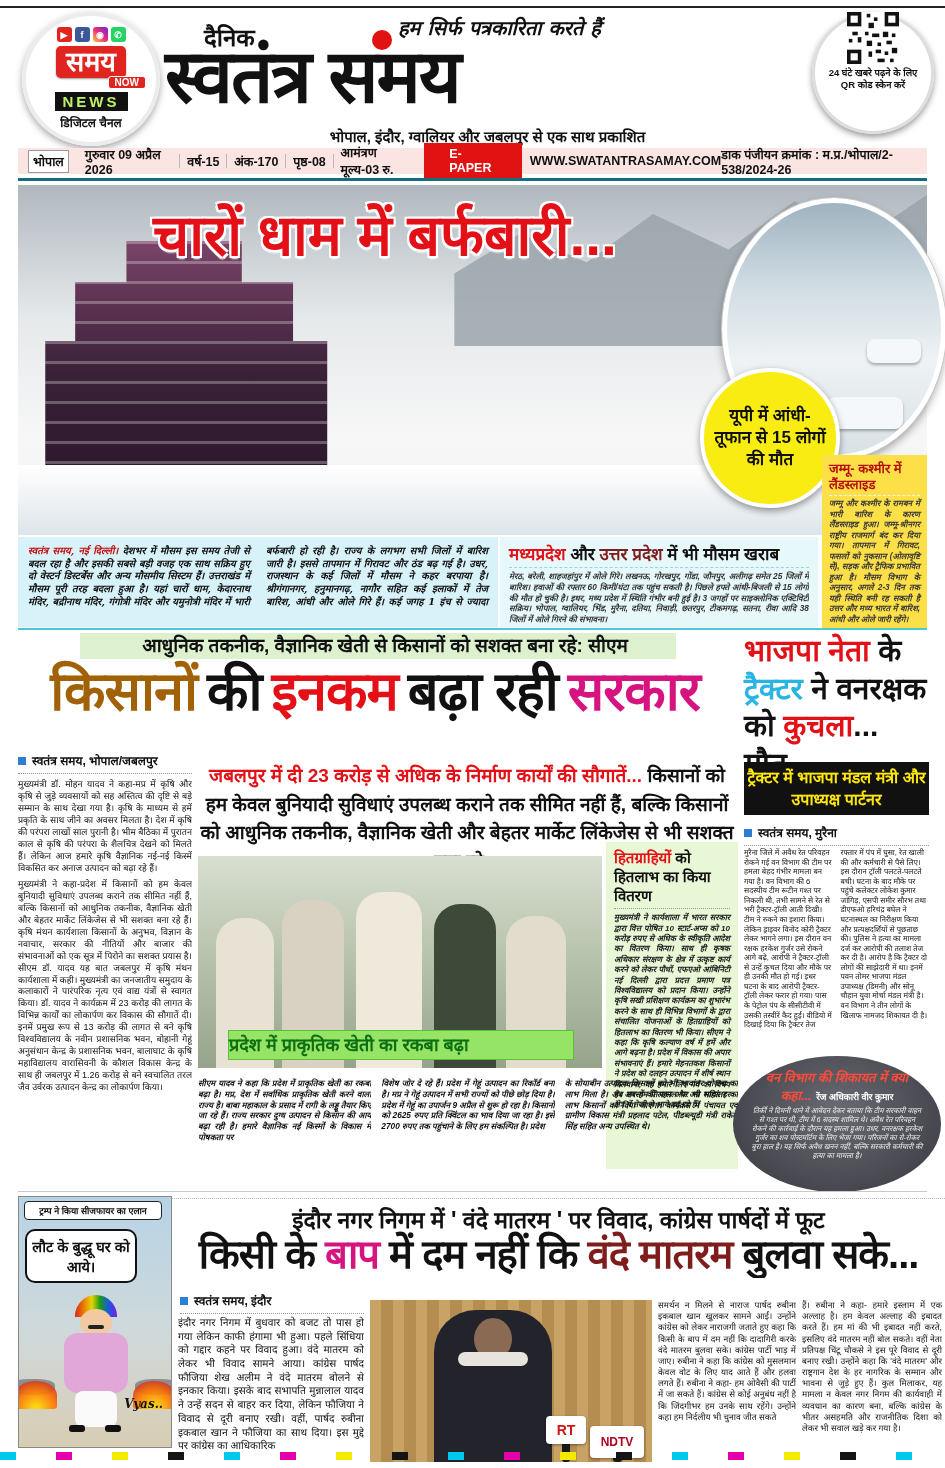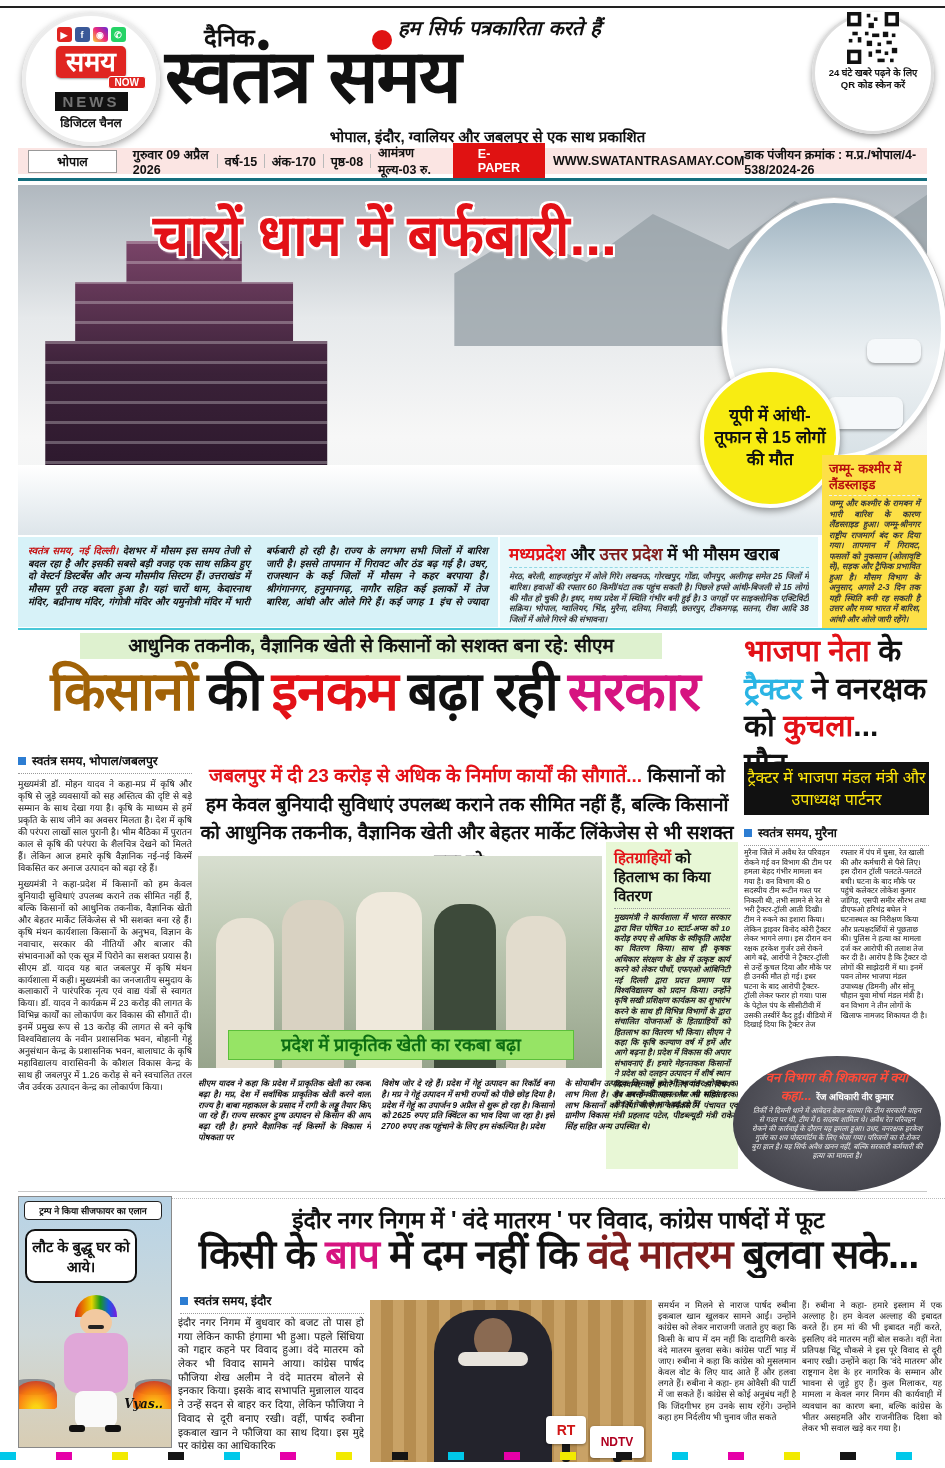--- a/index.html
+++ b/index.html
@@ -22,37 +22,37 @@
   .social{display:flex;gap:3px;margin-bottom:2px;}
   .sicon{width:15px;height:15px;border-radius:3px;color:#fff;font-size:9px;font-weight:bold;
          display:flex;align-items:center;justify-content:center;}
   .s-yt{background:#e02521;}.s-fb{background:#3b5998;}
   .s-ig{background:linear-gradient(45deg,#f9ce34,#ee2a7b,#6228d7);}
   .s-wa{background:#25d366;}
   .logo-brand{background:#e02521;color:#fff;font-size:27px;font-weight:900;line-height:30px;
               padding:1px 10px;border-radius:5px;box-shadow:0 1px 2px rgba(0,0,0,.4);}
   .logo-now{background:#e02521;color:#fff;font-size:10px;font-weight:900;padding:0 6px;
             border-radius:3px;margin-top:-4px;align-self:flex-end;margin-right:14px;border:1px solid #fff;}
-  .logo-news{background:#111;color:#737373;font-size:15px;font-weight:900;letter-spacing:3px;
+  .logo-news{background:#111;color:#bef264;font-size:15px;font-weight:900;letter-spacing:3px;
              padding:1px 8px;margin-top:1px;}
   .logo-channel{font-size:12px;font-weight:bold;margin-top:1px;}
   .daily{left:204px;top:20px;font-size:24px;font-weight:900;}
   .reddot{left:372px;top:30px;width:20px;height:20px;border-radius:50%;background:#e01212;}
   .tagline{left:398px;top:14px;font-size:20px;font-weight:bold;font-style:italic;
            font-family:"DejaVu Serif",serif;}
   .mast-title{left:165px;top:36px;width:645px;text-align:left;font-size:74px;font-weight:900;
               line-height:1.12;letter-spacing:-2px;}
   .mast-sub{left:165px;top:126px;width:645px;text-align:center;font-size:15px;font-weight:bold;}
   .qr-wrap{left:812px;top:12px;width:122px;height:122px;border-radius:50%;background:#fff;
            box-shadow:0 3px 6px rgba(0,0,0,.4), inset 0 0 0 3px #ddd;
            display:flex;flex-direction:column;align-items:center;justify-content:flex-start;}
   .qr-caption{width:92px;text-align:center;font-size:9.5px;font-weight:bold;line-height:1.25;margin-top:3px;}
   .infobar{left:18px;top:148px;width:909px;height:26px;background:#fbe5e3;display:flex;
            align-items:center;font-size:12.5px;font-weight:bold;}
-  .city-box{background:#fff;border:1px solid #999;padding:2px 28px;margin:0 16px 0 10px;}
+  .city-box{background:#fff;border:1px solid #999;padding:2px 4px;margin:0 16px 0 10px;}
   .sep{width:1px;height:14px;background:#b9b9b9;margin:0 7px;}
   .epaper{background:#e01212;color:#fff;padding:4px 25px;margin:0 8px;font-weight:700;}
   .infobar .grow{flex:1;}
   .reg-no{margin-right:8px;}
   .tealrule{left:18px;top:178px;width:909px;height:3px;background:#156e7e;}
 
   
   .lead-photo{left:18px;top:185px;width:909px;height:350px;overflow:hidden;
               background:linear-gradient(180deg,#b0b8bf 0%,#e6e9eb 38%,#f7f7f7 72%,#eef1f2 100%);}
   .mountain{position:absolute;right:0;top:0;width:52%;height:46%;background:#97a1a8;
@@ -87,47 +87,47 @@
              font-style:italic;font-family:"DejaVu Serif",serif;line-height:1.3;overflow:hidden;}
   .dateline{color:#c50f0f;}
   .mp-box{left:500px;top:537px;width:318px;height:90px;background:#e7f8fb;padding:5px 9px;box-sizing:border-box;}
   .mp-h{font-size:17px;font-weight:900;border-bottom:1px dashed #8fd7e4;padding-bottom:2px;}
   .mp-body{font-size:8.3px;font-style:italic;font-weight:bold;line-height:1.3;color:#333;
            margin-top:3px;overflow:hidden;height:58px;}
   .rule2{left:18px;top:628px;width:909px;height:2px;background:#49c8d8;}
 
   
   .cm-kicker{left:80px;top:633px;width:582px;height:26px;background:#def1cf;text-align:center;
-             font-size:19px;font-weight:900;line-height:26px;}
+             font-size:19px;font-weight:900;line-height:26px;padding-left:14px;}
   .cm-headline{left:10px;top:660px;width:730px;text-align:center;font-size:54px;font-weight:900;
                line-height:1.15;white-space:nowrap;overflow:hidden;letter-spacing:-1px;}
   .cm-headline span{margin:0 5px;}
   .byline{font-size:12px;font-weight:bold;border-bottom:1px dotted #999;padding-bottom:4px;}
   .bsq{display:inline-block;width:8px;height:8px;background:#2d7dd2;margin-right:6px;}
   .cm-left{left:18px;top:752px;width:174px;height:436px;}
   .cm-text{font-size:9px;line-height:1.33;margin-top:5px;height:408px;overflow:hidden;}
   .cm-text p{margin:0 0 4px 0;}
   .cm-subhead{left:198px;top:762px;width:538px;text-align:center;font-size:19px;font-weight:900;line-height:1.5;}
   .cm-photo{left:198px;top:856px;width:404px;height:212px;overflow:hidden;
             background:linear-gradient(180deg,#d8dfd0 0%,#b9c4ae 45%,#97a48c 100%);}
   .fig{position:absolute;bottom:0;border-radius:26px 26px 0 0;}
   .cm-caption{position:absolute;left:30px;bottom:8px;width:344px;height:28px;background:#96e465;
-              color:#0d6e12;font-size:18px;font-weight:900;text-align:center;line-height:28px;
+              color:#0d6e12;font-size:18px;font-weight:900;line-height:28px;
               border:1px solid #5bbf3a;}
   .benefit{left:606px;top:842px;width:132px;height:327px;background:#e8f7d6;padding:7px 8px;
            box-sizing:border-box;overflow:hidden;}
   .benefit-title{font-size:15px;font-weight:900;line-height:1.25;border-bottom:1px dotted #9a9a9a;padding-bottom:3px;}
   .benefit-body{font-size:8px;font-style:italic;font-weight:bold;line-height:1.3;color:#222;margin-top:4px;}
   .cm-cols{left:198px;top:1078px;width:540px;height:108px;display:flex;gap:10px;}
   .cm-col{flex:1;font-size:8.3px;font-style:italic;font-weight:bold;line-height:1.3;overflow:hidden;}
 
   
   .tr-headline{left:744px;top:632px;width:185px;font-size:30px;font-weight:900;line-height:1.25;}
   .tr-subhead{left:744px;top:762px;width:185px;background:#111;color:#ffe70c;font-size:16px;
-              font-weight:400;text-align:center;padding:5px 2px;line-height:1.35;box-sizing:border-box;}
+              font-weight:700;text-align:center;padding:5px 2px;line-height:1.35;box-sizing:border-box;}
   .tr-byline{left:744px;top:824px;width:185px;}
   .tr-text{left:744px;top:848px;width:185px;height:212px;column-count:2;column-gap:8px;
            font-size:7.6px;line-height:1.26;overflow:hidden;}
   .complaint{left:733px;top:1056px;width:208px;height:136px;border-radius:50%;overflow:hidden;
              background:radial-gradient(ellipse at 50% 40%,#6a6a72,#44444c 75%);
              text-align:center;padding:12px 18px;box-sizing:border-box;}
   .complaint-t1{color:#ff4b3a;font-size:13px;font-weight:900;font-style:italic;line-height:1.1;}
   .complaint-t2{color:#fff;font-size:9px;font-weight:bold;}
   .complaint-body{color:#f2f2f2;font-size:7.2px;line-height:1.25;margin-top:2px;font-style:italic;}
 
@@ -242,21 +242,21 @@
     <span>वर्ष-15</span>
     <span class="sep"></span>
     <span>अंक-170</span>
     <span class="sep"></span>
     <span>पृष्ठ-08</span>
     <span class="sep"></span>
     <span>आमंत्रण मूल्य-03 रु.</span>
     <span class="epaper">E- PAPER</span>
     <span>WWW.SWATANTRASAMAY.COM</span>
     <span class="grow"></span>
-    <span class="reg-no">डाक पंजीयन क्रमांक : म.प्र./भोपाल/4-538/2024-26</span>
+    <span class="reg-no">डाक पंजीयन क्रमांक : म.प्र./भोपाल/2-538/2024-26</span>
   </div>
   <div class="abs tealrule"></div>
 
   <div class="abs lead-photo">
     <div class="mountain"></div>
     <div class="temple"></div>
     <div class="snowfield"></div>
   </div>
   <div class="abs lead-headline">चारों धाम में बर्फबारी...</div>
 

